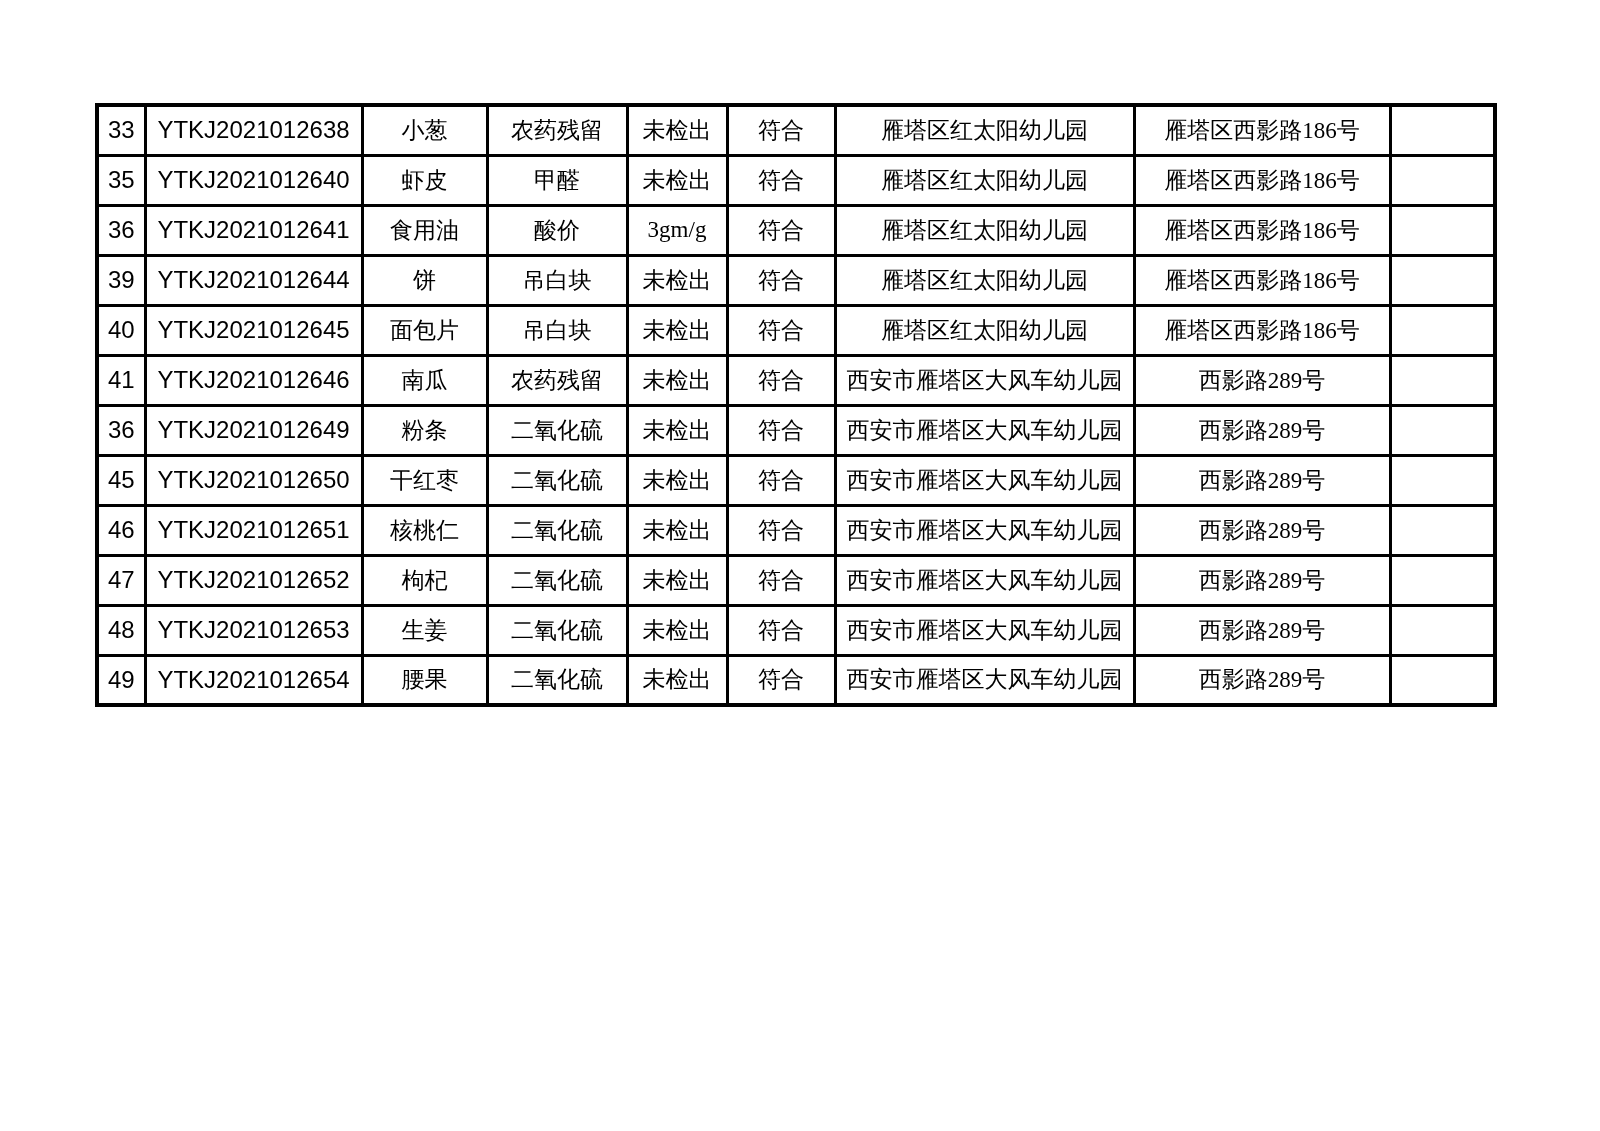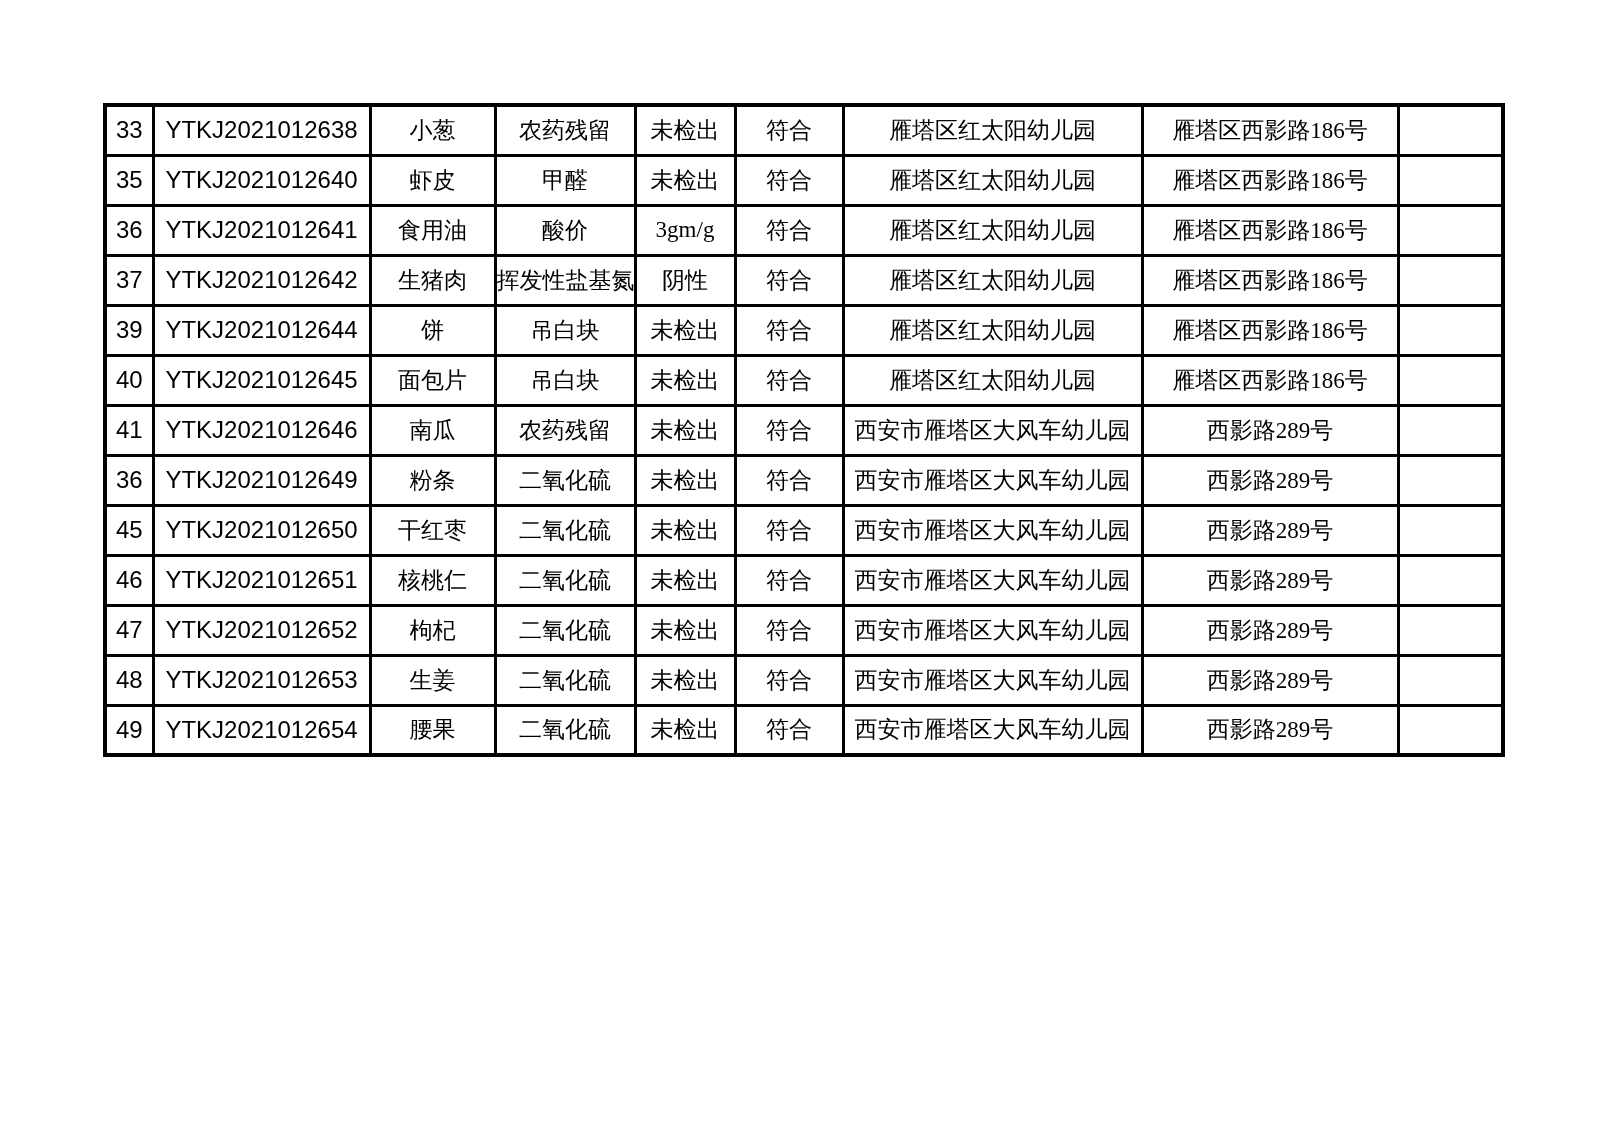--- a/index.html
+++ b/index.html
@@ -14,21 +14,20 @@
     background: #ffffff;
     overflow: hidden;
   }
   table.results {
     position: absolute;
     left: 95px; top: 103px;
     width: 1398px;
     border-collapse: collapse;
     table-layout: fixed;
     border: 4px solid #000000;
-    margin-left: 8px;
   }
   table.results td {
     border: 3px solid #000000;
     height: 50px;
     text-align: center;
     vertical-align: middle;
     white-space: nowrap;
     color: #000000;
     background: #ffffff;
   }
@@ -81,31 +80,20 @@
     <td class="c-org zh">雁塔区红太阳幼儿园</td>
     <td class="c-addr zh">雁塔区西影路186号</td>
     <td class="c-empty"></td>
   </tr>
         <tr class="row">
     <td class="c-no">36</td>
     <td class="c-id">YTKJ2021012641</td>
     <td class="c-name zh">食用油</td>
     <td class="c-item zh">酸价</td>
     <td class="c-result zh">3gm/g</td>
-    <td class="c-concl zh">符合</td>
-    <td class="c-org zh">雁塔区红太阳幼儿园</td>
-    <td class="c-addr zh">雁塔区西影路186号</td>
-    <td class="c-empty"></td>
-  </tr>
-        <tr class="row">
-    <td class="c-no">37</td>
-    <td class="c-id">YTKJ2021012642</td>
-    <td class="c-name zh">生猪肉</td>
-    <td class="c-item zh">挥发性盐基氮</td>
-    <td class="c-result zh">阴性</td>
     <td class="c-concl zh">符合</td>
     <td class="c-org zh">雁塔区红太阳幼儿园</td>
     <td class="c-addr zh">雁塔区西影路186号</td>
     <td class="c-empty"></td>
   </tr>
         <tr class="row">
     <td class="c-no">39</td>
     <td class="c-id">YTKJ2021012644</td>
     <td class="c-name zh">饼</td>
     <td class="c-item zh">吊白块</td>

